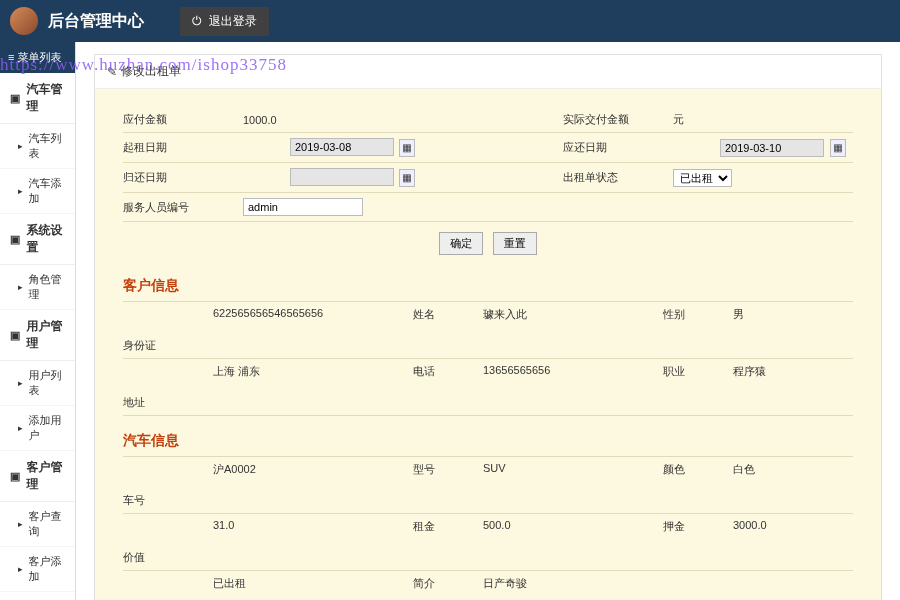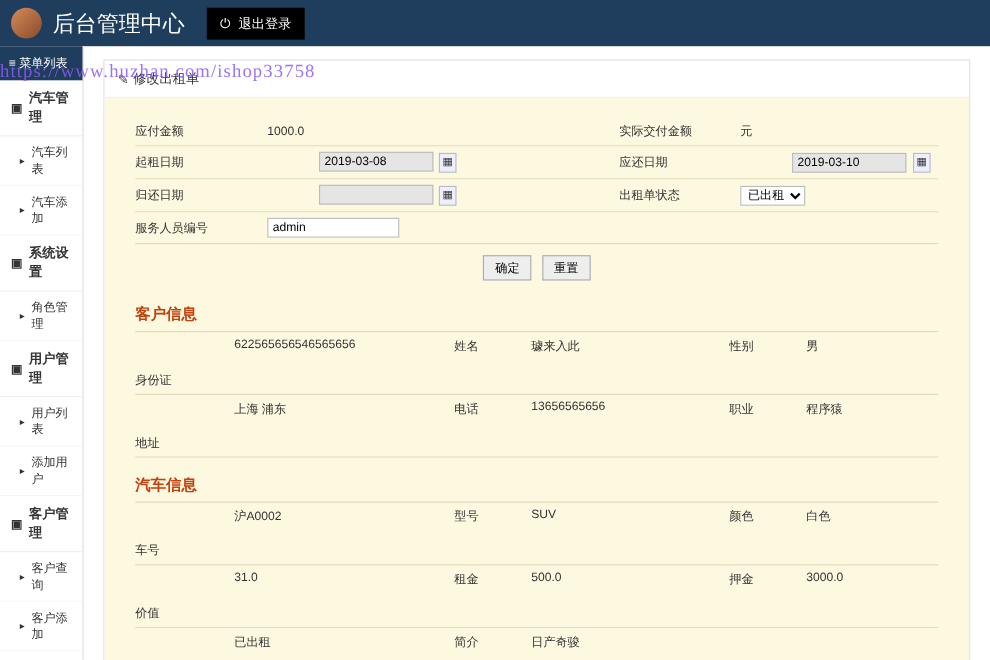--- a/index.html
+++ b/index.html
@@ -1,21 +1,21 @@
 <!DOCTYPE html>
 <html><head>
 <meta charset="utf-8">
 <style>
 * { margin: 0; padding: 0; box-sizing: border-box; }
 body { font-family: "Microsoft YaHei", Arial, sans-serif; font-size: 12px; background: #fff; color: #333; }
 
 .topbar { background: #1f3d5c; height: 42px; display: flex; align-items: center; padding: 0 10px; color: #fff; }
 .topbar .avatar { width: 28px; height: 28px; border-radius: 50%; background: linear-gradient(135deg,#d68a5a,#8b4a2b); margin-right: 10px; }
-.topbar .title { font-size: 20px; font-weight: normal; margin-right: 20px; }
-.topbar .logout { background: #000000; border: none; color: #fff; padding: 6px 12px; font-size: 12px; cursor: pointer; }
+.topbar .title { font-size: 16px; font-weight: bold; margin-right: 36px; }
+.topbar .logout { background: #404040; border: none; color: #fff; padding: 6px 12px; font-size: 12px; cursor: pointer; }
 .topbar .logout .icon { margin-right: 4px; }
 
 .watermark { position: absolute; top: 55px; left: 0; font-size: 17px; color: #8b5cf6; font-family: Georgia, serif; letter-spacing: 1px; opacity: 0.85; z-index: 5; pointer-events: none; }
 
 .layout { display: flex; }
 .sidebar { width: 118px; border-right: 1px solid #ddd; background: #fff; min-height: 558px; }
 .sidebar .toggle { background: #1f3d5c; color: #fff; padding: 8px; font-size: 11px; }
 .sidebar .group { }
 .sidebar .group-head { padding: 8px 10px; font-weight: bold; font-size: 12px; border-bottom: 1px solid #eee; display: flex; align-items: center; }
 .sidebar .group-head .gicon { margin-right: 6px; font-size: 11px; }

